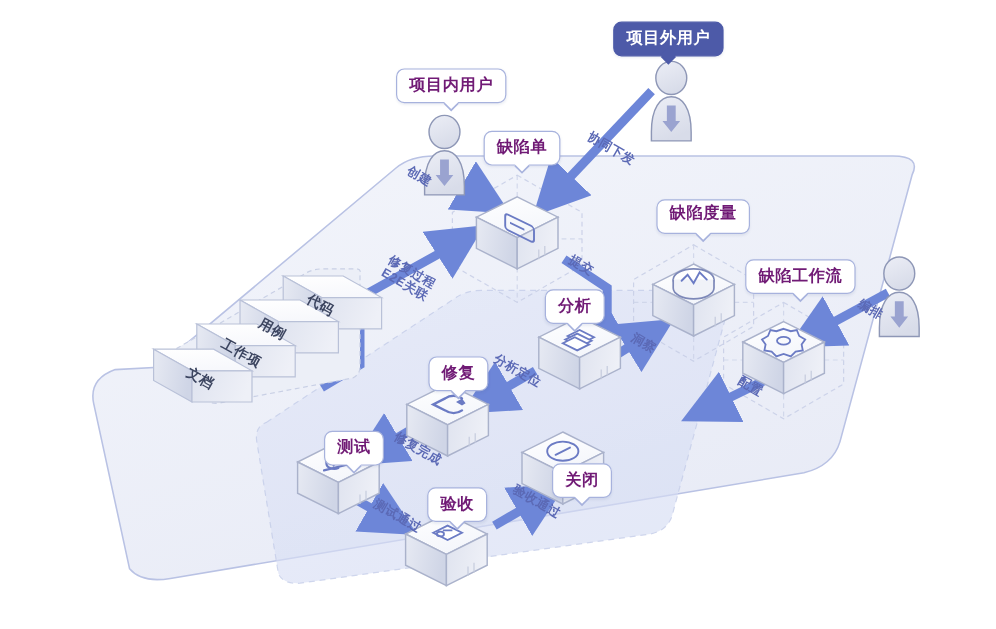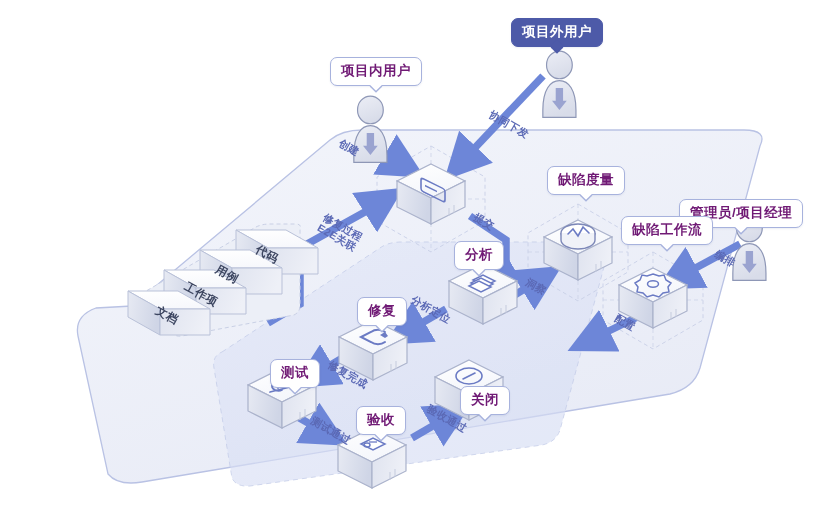--- a/index.html
+++ b/index.html
@@ -358,28 +358,28 @@
     <span class="tail"></span>
     <span class="tail-in"></span>
   </div>
 
   <div class="lbl" style="left:330px;top:41px;">
     <span>项目内用户</span>
     <span class="tail"></span>
     <span class="tail-in"></span>
   </div>
 
-  <div class="lbl" style="left:679px;top:183px;">
-    <span>管理员/项目经理</span>
-    <span class="tail"></span>
-    <span class="tail-in"></span>
-  </div>
-
-
-  <div class="lbl" style="left:547px;top:150px;">
+
+  <div class="lbl" style="left:403px;top:93px;">
+    <span>缺陷单</span>
+    <span class="tail"></span>
+    <span class="tail-in"></span>
+  </div>
+
+  <div class="lbl" style="left:547px;top:150px;font-family:Liberation Mono, monospace;">
     <span>缺陷度量</span>
     <span class="tail"></span>
     <span class="tail-in"></span>
   </div>
 
   <div class="lbl" style="left:621px;top:200px;text-align:right;">
     <span>缺陷工作流</span>
     <span class="tail"></span>
     <span class="tail-in"></span>
   </div>

